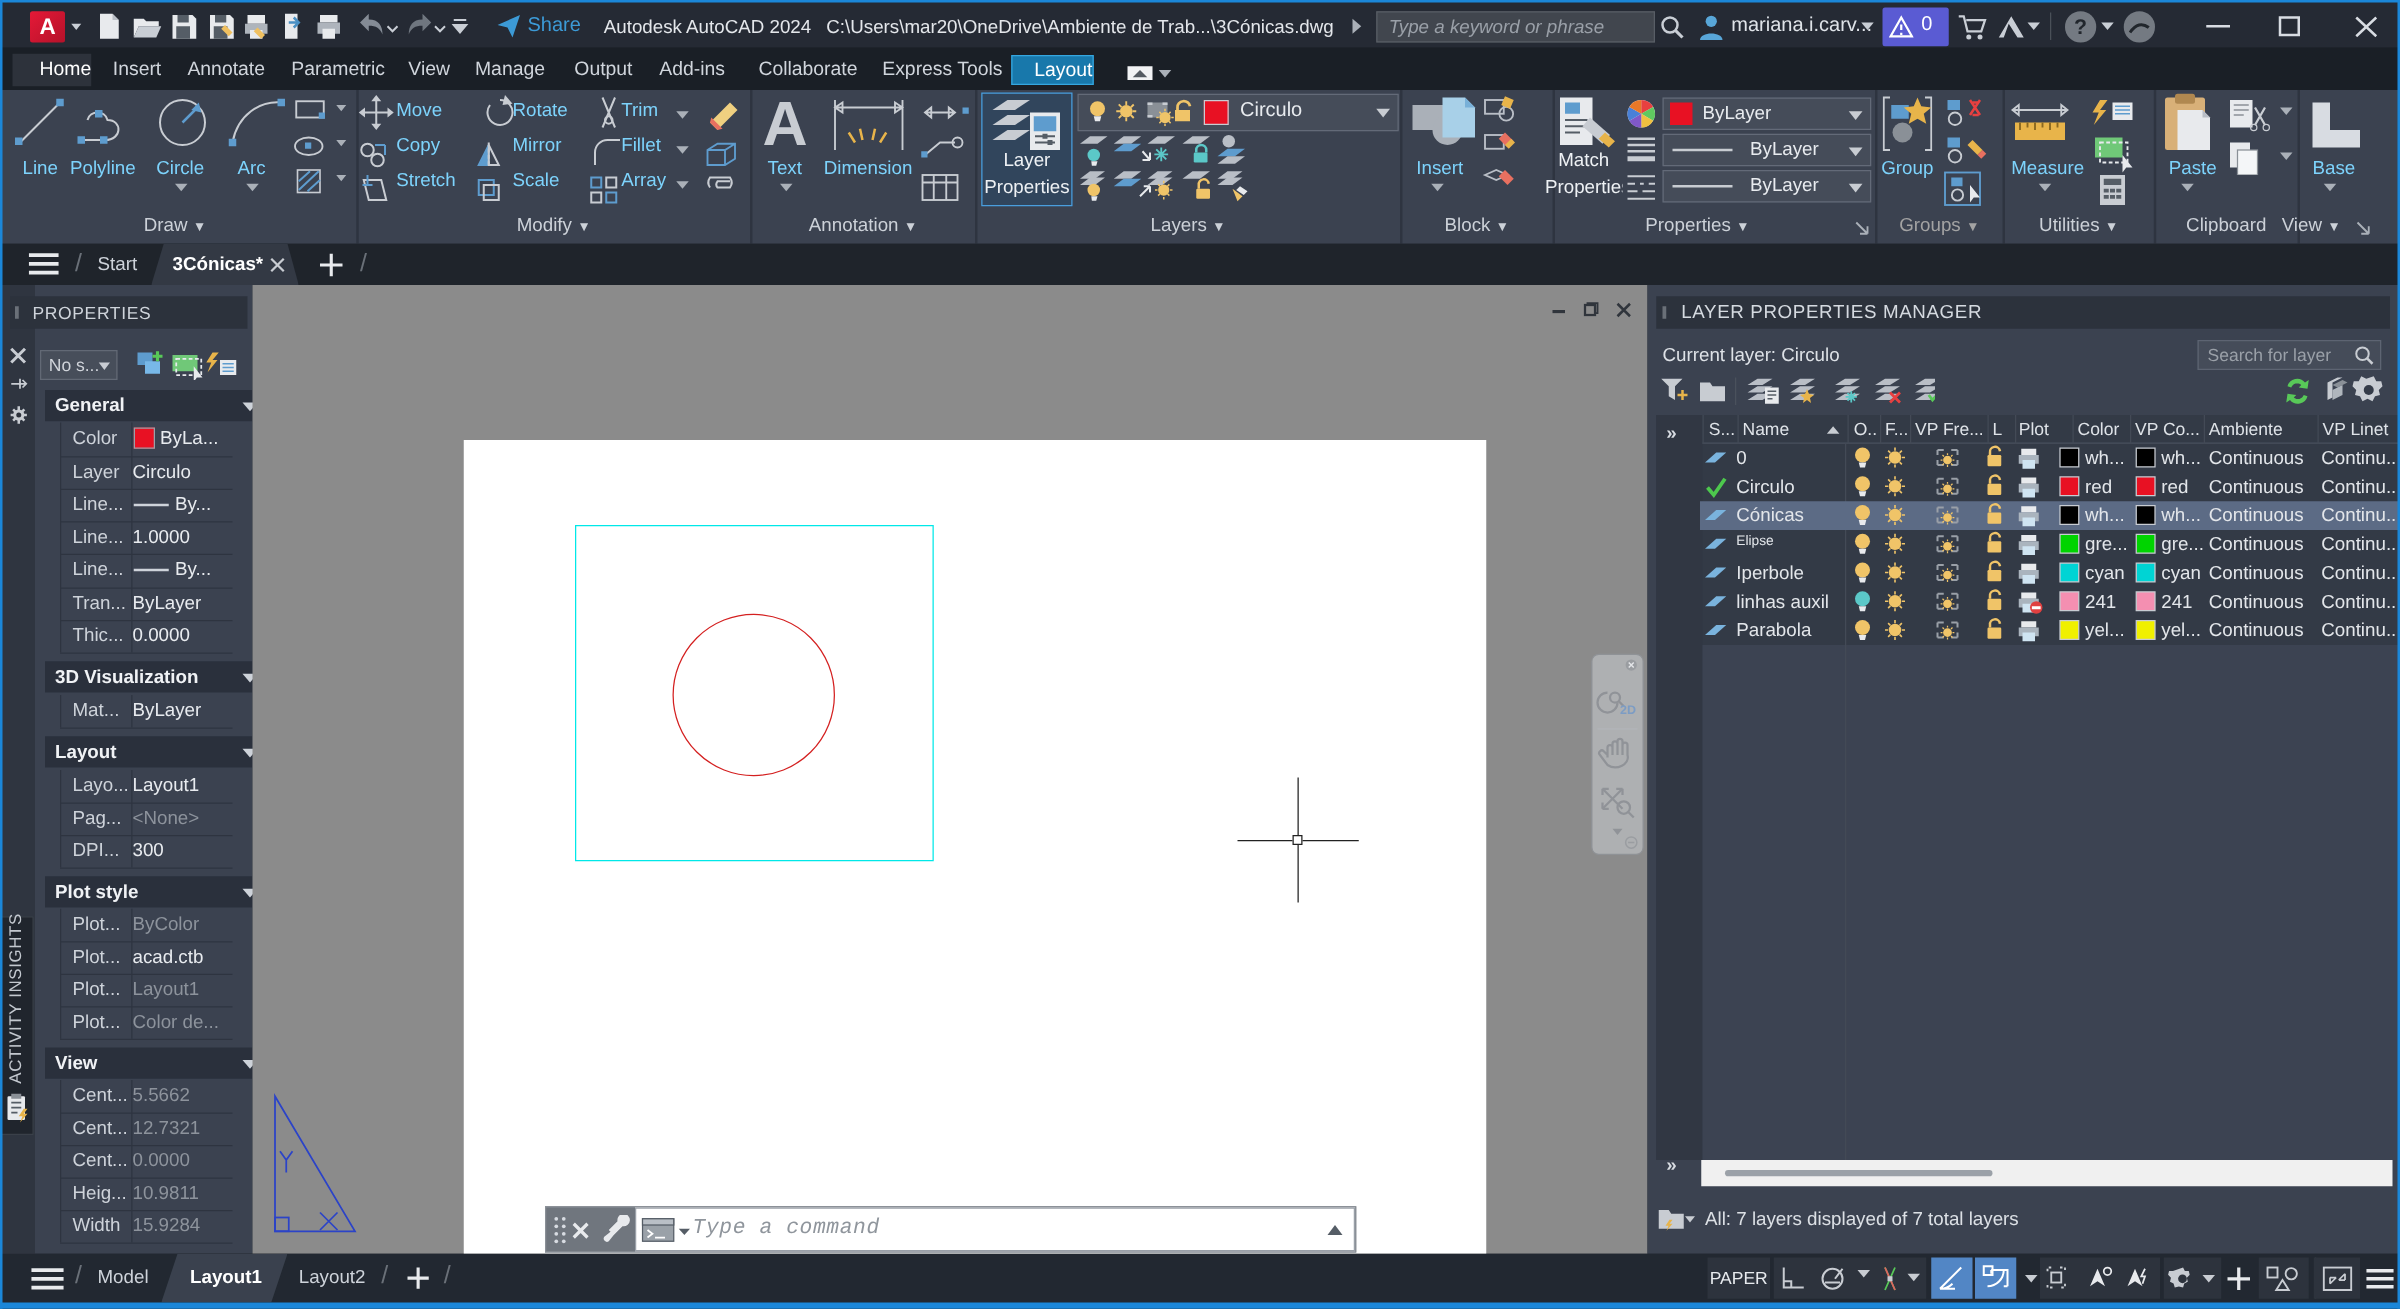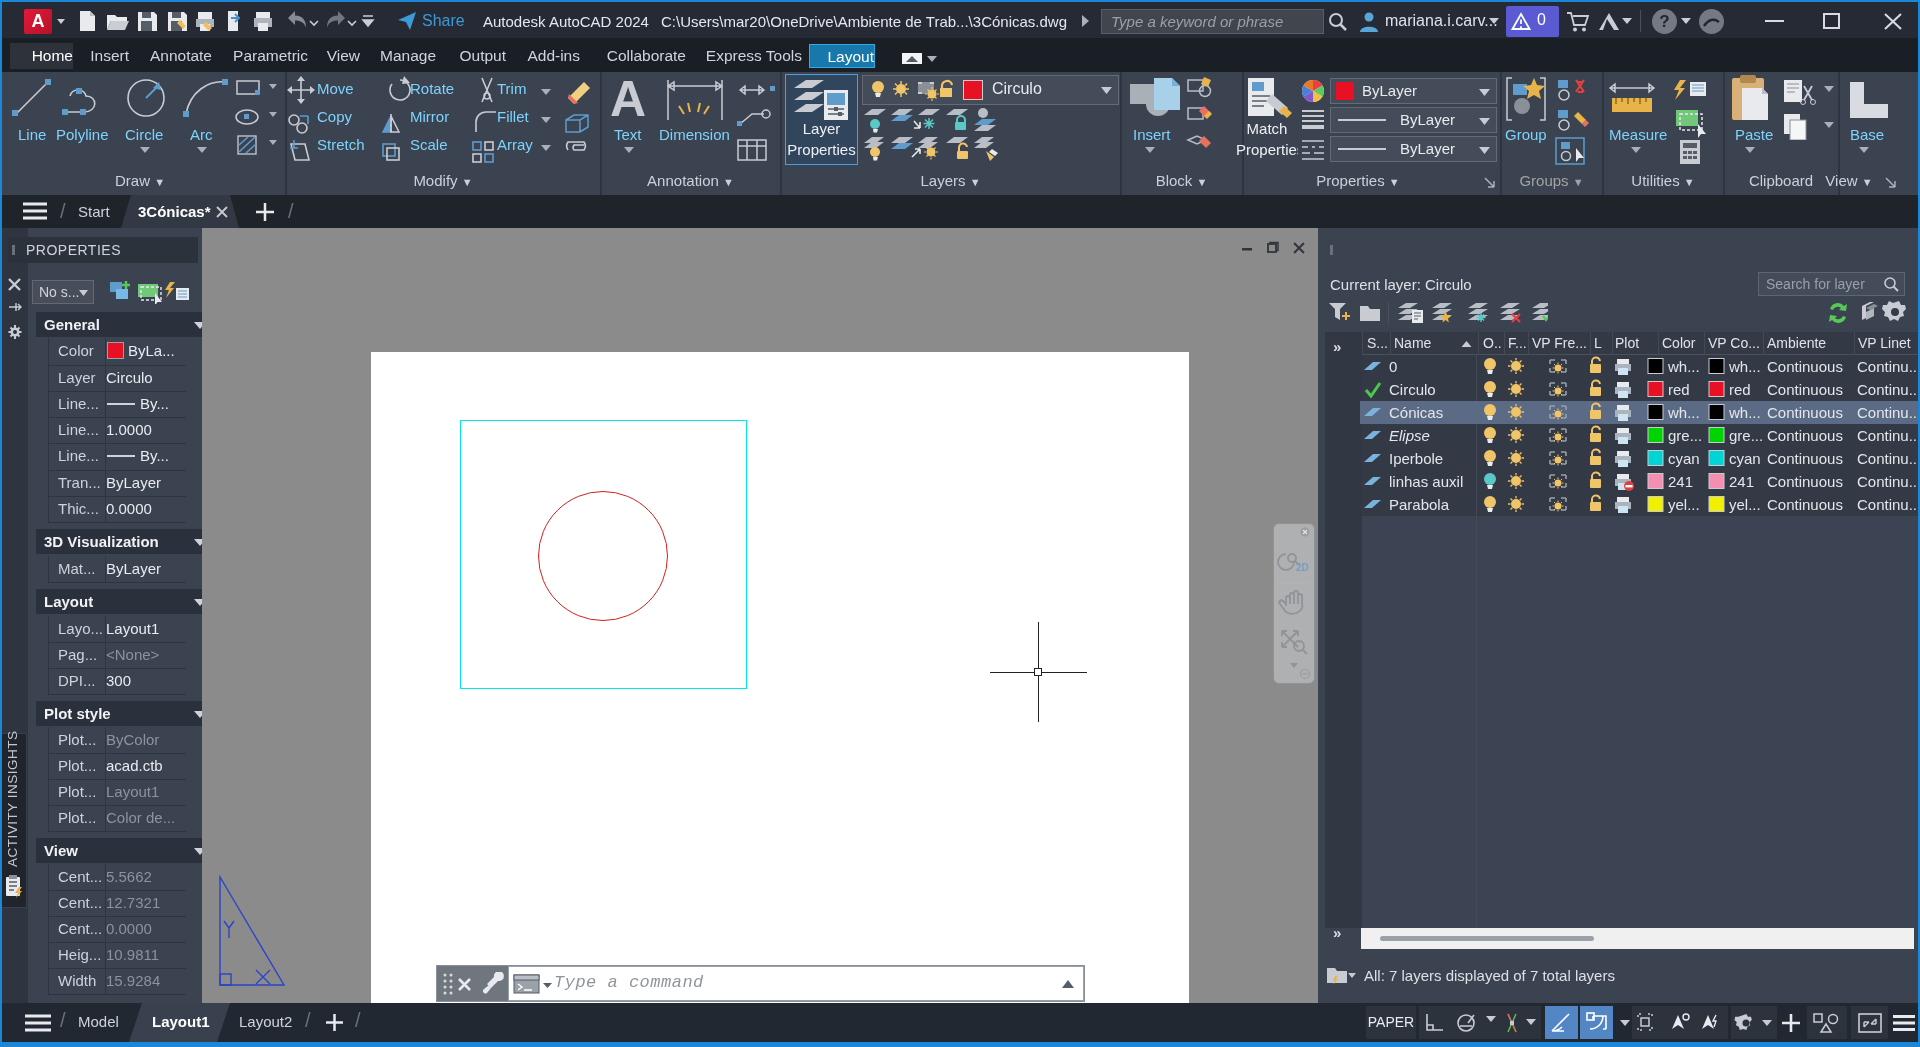--- a/index.html
+++ b/index.html
@@ -760,20 +760,21 @@
         <rect x="1" y="1" width="25" height="5" fill="#b9bfc6" stroke="#555d66"></rect>
       <path d="M5 10 l4 3 -4 3 M11 16 h8" stroke="#fff" stroke-width="1.4" fill="none"></path>
       <path d="M30 9 l4.5 5 4.5 -5 z" fill="#555d66"></path>
     </svg>
     <span class="abs" style="left:352px;top:745px;color:#8f959c;font-size:17px;font-style:italic;font-family:'Liberation Mono',monospace;letter-spacing:0.5px;">Type a command</span>
     <svg class="abs" style="left:858px;top:750px;" width="16" height="12" viewBox="0 0 16 12">
         <path d="M8 2 L14 10 H2 Z" fill="#555d66"></path>
       </svg>
   </div>
   <div id="layerwrap" class="abs">
+    <div class="abs" style="left:7px;top:9px;width:587px;height:26px;background:#2c323c;color:#d5dae0;font-size:15px;line-height:26px;padding-left:20px;letter-spacing:0.5px;">LAYER PROPERTIES MANAGER</div>
     <div class="abs" style="left:12px;top:17px;width:3px;height:10px;background:#6a7078;"></div>
     <span class="abs" style="left:12px;top:48px;color:#dde1e6;font-size:15px;">Current layer: Circulo</span>
     <div class="abs" style="left:440px;top:44px;width:147px;height:24px;background:#454c59;border:1px solid #5d6472;color:#9aa0a8;font-size:14px;line-height:22px;padding-left:7px;">Search for layer</div>
     <svg class="abs" style="left:565px;top:48px;" width="17" height="17" viewBox="0 0 17 17">
         <circle cx="7" cy="7" r="5" stroke="#c8ccd2" stroke-width="1.6" fill="none"></circle>
         <path d="M10.5 10.5 L15 15" stroke="#c8ccd2" stroke-width="2"></path>
       </svg>
 
     <svg class="abs" style="left:10px;top:72px;" width="220" height="26" viewBox="0 0 220 26">
       <path d="M1 3 l6 6 v8 l5 3 v-11 l6 -6 z" fill="#c8ccd2"></path>
@@ -951,21 +952,21 @@
           <path d="M196 7.5 v1.5 M196 17 v1.5 M190.5 13 h1.5 M200 13 h1.5 M192 9 l1.2 1.2 M198.8 15.8 l1.2 1.2 M192 17 l1.2 -1.2 M198.8 10.2 l1.2 -1.2"></path>
         </g>
         <path d="M230 9 v-2 a4 4 0 0 1 8 -1" stroke="#f0c468" stroke-width="2" fill="none"></path>
         <rect x="228" y="9" width="11" height="9" rx="1" fill="#f0c468"></rect>
         <rect x="255" y="4" width="12" height="5" fill="#e8eaed"></rect>
         <rect x="253" y="9" width="16" height="7" fill="#aab4be"></rect>
         <rect x="256" y="13" width="10" height="7" fill="#cfe4f2"></rect>
         <rect x="286" y="3.5" width="15" height="15" fill="#00d400" stroke="#c8ccd2" stroke-width="1"></rect>
         <rect x="347" y="3.5" width="15" height="15" fill="#00d400" stroke="#c8ccd2" stroke-width="1"></rect>
       </svg>
-    <span class="abs" style="left:71px;top:199px;color:#e3e6ea;font-size:15px;font-style:italic;">Elipse</span>
+    <span class="abs" style="left:71px;top:199px;color:#e3e6ea;font-size:11px;">Elipse</span>
     <span class="abs" style="left:350px;top:199px;color:#e3e6ea;font-size:15px;">gre...</span>
     <span class="abs" style="left:411px;top:199px;color:#e3e6ea;font-size:15px;">gre...</span>
     <span class="abs" style="left:449px;top:199px;color:#e3e6ea;font-size:15px;">Continuous</span>
     <span class="abs" style="left:539px;top:199px;color:#e3e6ea;font-size:15px;">Continu...</span>
     <svg class="abs" style="left:44px;top:219px;" width="558" height="23" viewBox="0 0 558 23">
         <path d="M2 15 l9 -8 h8 l-9 8 z" fill="#7ab3dd"></path>
         <circle cx="128" cy="9" r="6" fill="#f0c468"></circle>
         <path d="M125 15 h6 l-1 4 h-4 z" fill="#e8eaed"></path>
         <circle cx="154" cy="11" r="5" fill="#f0c468"></circle>
         <g stroke="#f0c468" stroke-width="1.3">

